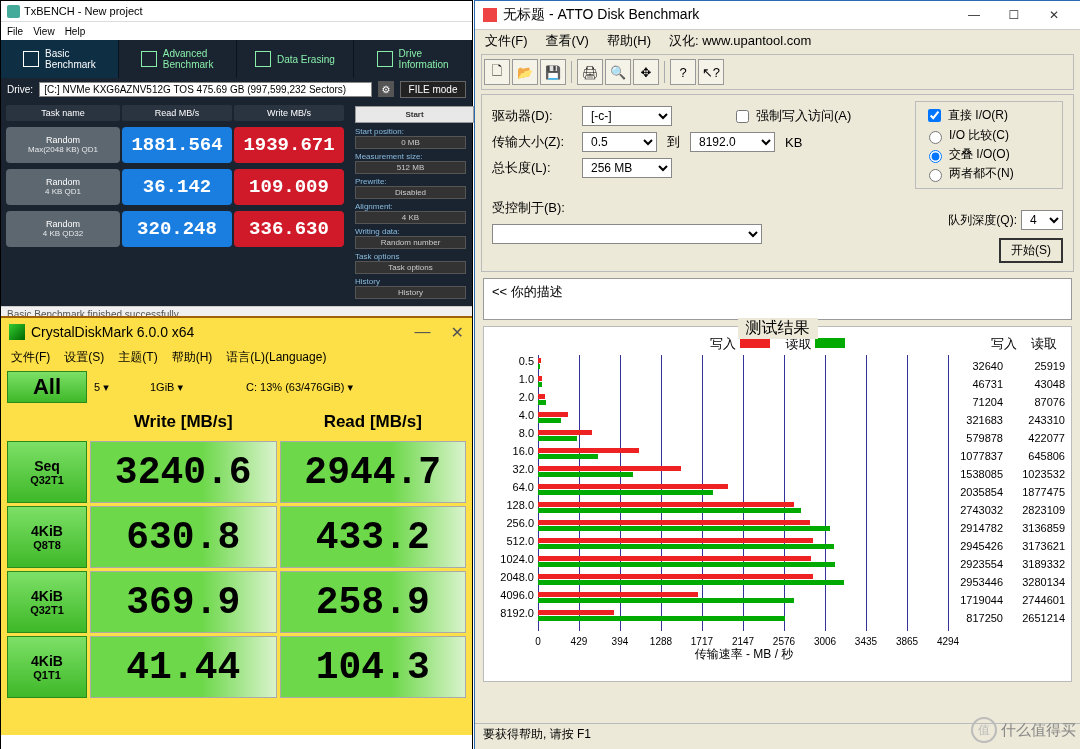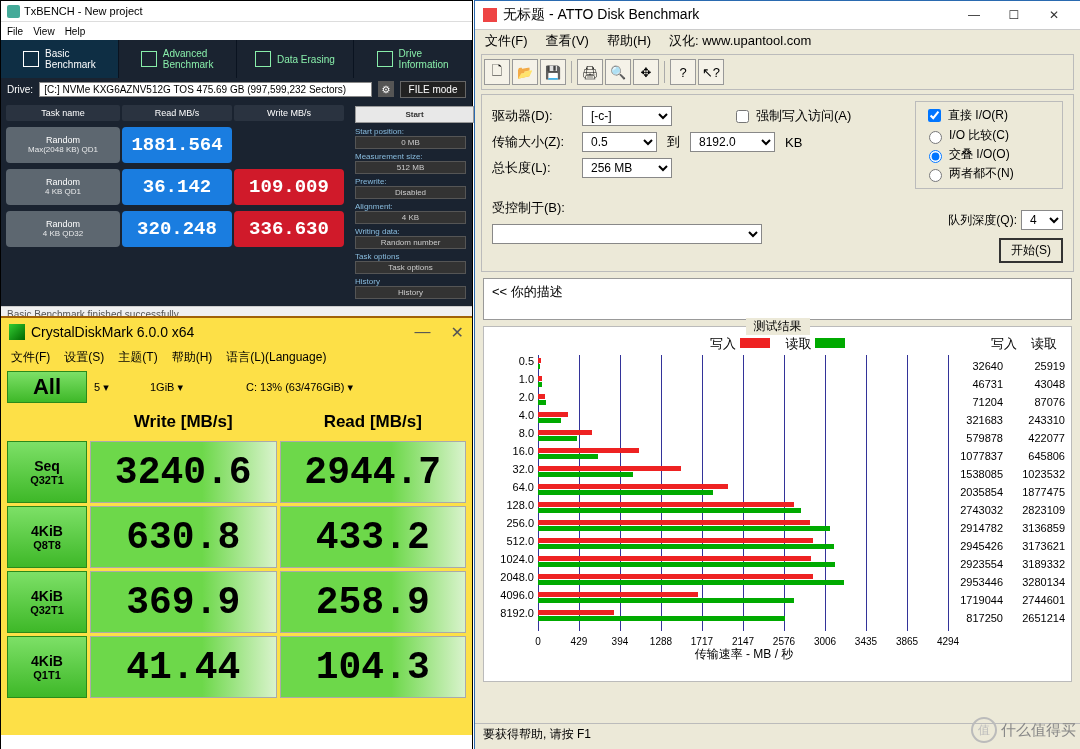--- a/index.html
+++ b/index.html
@@ -61,21 +61,21 @@
   .atto .row{display:flex;align-items:center;height:26px;gap:10px;font-size:13px;}
   .atto .row label{min-width:80px;}
   .atto select,.atto input[type=text]{border:1px solid #888;background:#fff;padding:1px 4px;font-size:12px;}
   .atto .checkbox{display:flex;align-items:center;gap:4px;}
   .atto .ioframe{position:absolute;right:10px;top:6px;width:130px;border:1px solid #bbb;padding:4px 8px;font-size:12px;}
   .atto .ioframe .radio{display:flex;align-items:center;gap:4px;margin:2px 0;}
   .atto .qd{position:absolute;right:10px;top:115px;font-size:12px;display:flex;align-items:center;gap:4px;}
   .atto .startbtn{position:absolute;right:10px;bottom:8px;border:2px solid #333;background:#ece9d8;padding:2px 10px;font-size:12px;}
   .atto .desc { border:1px solid #999; margin:6px 8px; padding:4px 8px; height:32px; background:#fff; font-size:13px;}
   .atto .results { border:1px solid #bbb; margin:6px 8px; background:#fff; position:relative; height:354px;}
-  .atto .results .title{position:absolute;top:-9px;left:50%;transform:translateX(-50%);background:#ece9d8;padding:0 8px;font-size:12px;}
+  .atto .results .title{position:absolute;top:-9px;left:50%;transform:translateX(-50%);background:#ece9d8;padding:0 8px;font-size:16px;}
   .atto .legend{display:flex;gap:16px;justify-content:center;padding:8px 0 2px;font-size:13px;}
   .atto .legend .sw{width:30px;height:10px;display:inline-block;}
   .atto .legend .wr{background:#e22;}.atto .legend .rd{background:#0a0;}
   .atto .numhead{position:absolute;right:14px;top:8px;display:flex;gap:14px;font-size:13px;}
   .atto .chart{position:absolute;left:6px;top:28px;width:460px;height:290px;}
   .atto .chart .ylab{position:absolute;left:0;width:44px;text-align:right;font-size:11px;}
   .atto .chart .bar{position:absolute;height:5px;}
   .atto .chart .bar.wr{background:#e22;} .atto .chart .bar.rd{background:#0a0;}
   .atto .chart .vline{position:absolute;top:0;bottom:14px;width:1px;background:#339;}
   .atto .chart .xlab{position:absolute;bottom:-2px;font-size:10px;transform:translateX(-50%);}
@@ -137,20 +137,21 @@
           <div class="bhcol">Read MB/s</div>
           <div class="bhcol">Write MB/s</div>
         </div>
         <div id="txrows">
             <div class="benchrow">
       <div class="testname">
                 <span>Random</span>
                 <span class="sub">Max(2048 KB) QD1</span>
               </div>
       <div class="val read">1881.564</div>
+      <div class="val write">1939.671</div>
     </div>
             <div class="benchrow">
       <div class="testname">
                 <span>Random</span>
                 <span class="sub">4 KB QD1</span>
               </div>
       <div class="val read">36.142</div>
       <div class="val write">109.009</div>
     </div>
             <div class="benchrow">

